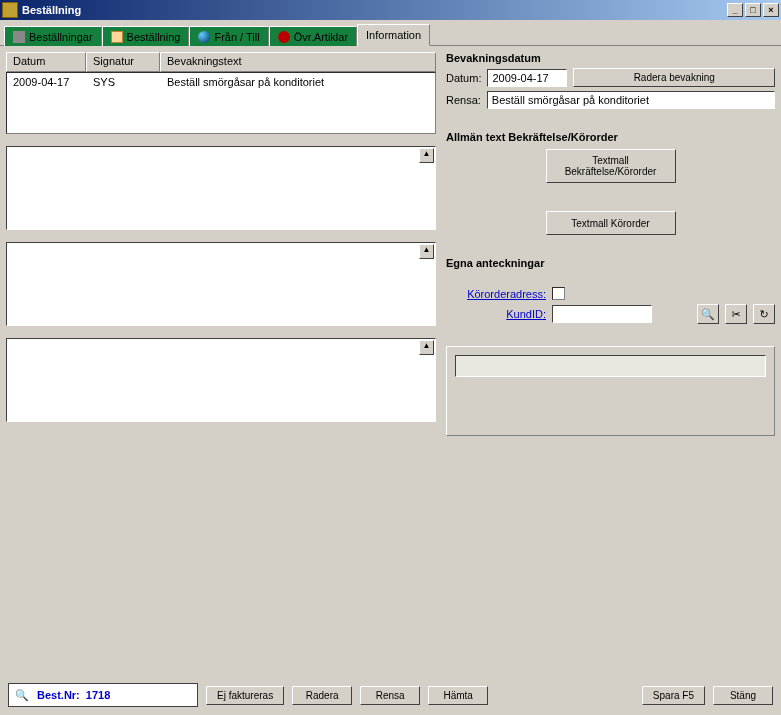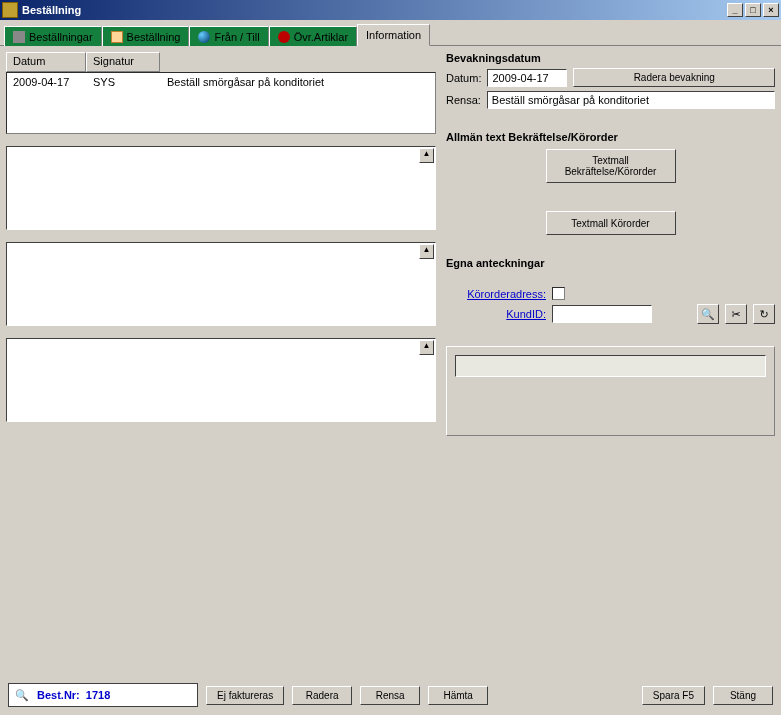--- a/index.html
+++ b/index.html
@@ -227,20 +227,21 @@
   <div class="tab active">
     <span>Information</span>
   </div>
 </div>
 
 <div class="main">
   <div class="left-col">
     <div class="grid-header">
       <div class="hcell" style="width:80px">Datum</div>
       <div class="hcell" style="width:74px">Signatur</div>
+      <div class="hcell" style="flex:1">Bevakningstext</div>
     </div>
     <div class="grid">
       <div class="grid-row">
         <div class="cell" style="width:80px">2009-04-17</div>
         <div class="cell" style="width:74px">SYS</div>
         <div class="cell" style="flex:1">Beställ smörgåsar på konditoriet</div>
       </div>
     </div>
     <div style="height:12px"></div>
     <div class="textbox">

